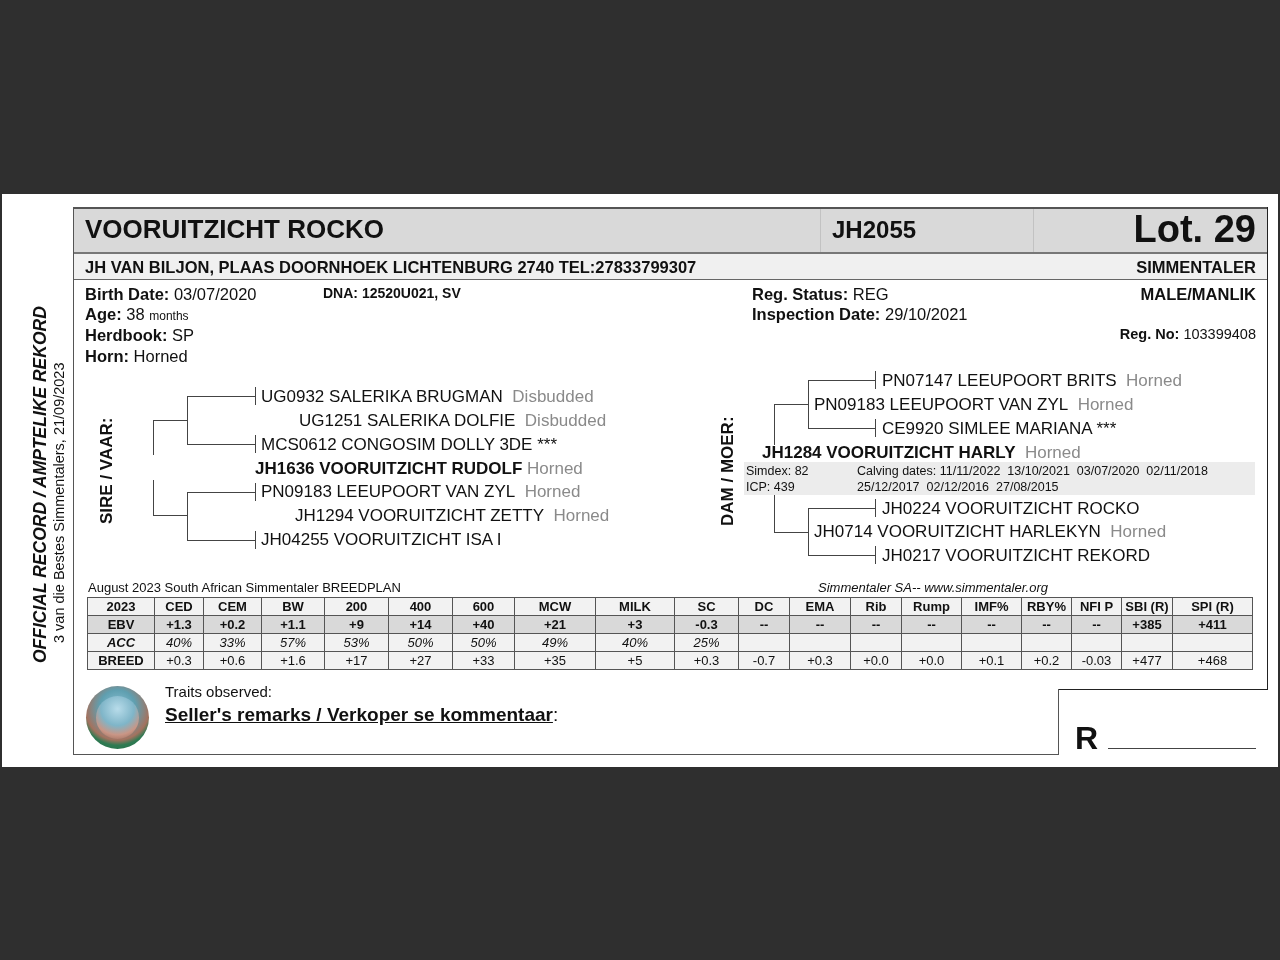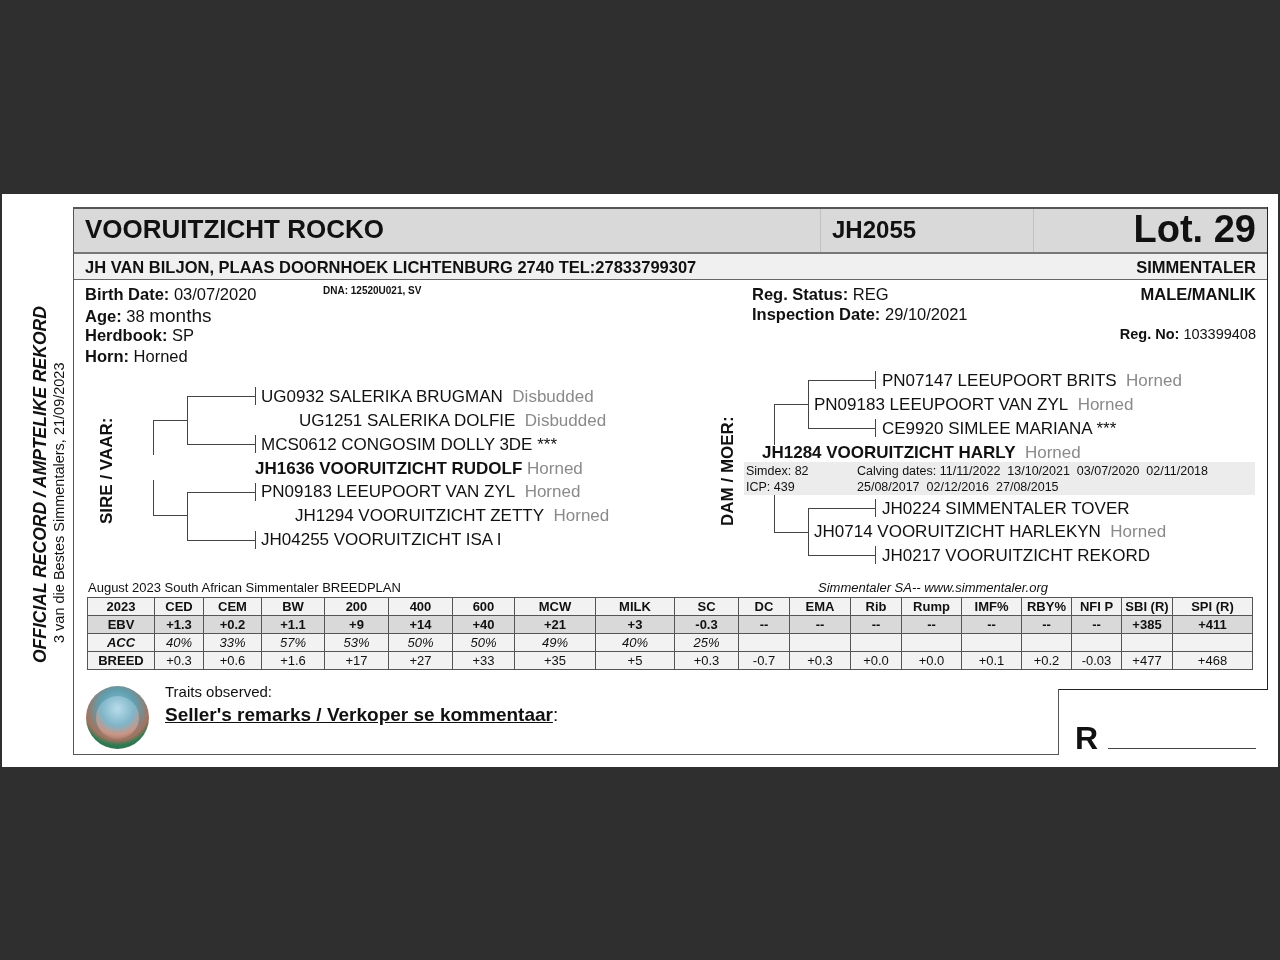--- a/index.html
+++ b/index.html
@@ -15,21 +15,21 @@
   .frame-bottom{position:absolute;left:73px;top:754px;width:986px;height:0;border-top:1.5px solid #555;}
   .title-bar{position:absolute;left:74px;top:208px;width:1193px;height:44px;background:#d9d9d9;border-bottom:2px solid #777;}
   .title-sep{position:absolute;top:208px;width:0;height:44px;border-left:1px solid #c2c2c2;}
   .sub-bar{position:absolute;left:74px;top:254px;width:1193px;height:25px;background:#f0f0f0;border-bottom:1.5px solid #666;}
   .h-name{font-size:26px;font-weight:bold;}
   .h-code{font-size:24px;font-weight:bold;}
   .h-lot{font-size:38px;font-weight:bold;}
   .sub{font-size:16.5px;font-weight:bold;}
   .info{font-size:16.5px;}
   .info b{font-weight:bold;margin-top:17px;}
-  .small{font-size:19px;}
+  .small{font-size:12px;}
   .vert{position:absolute;transform:rotate(-90deg);transform-origin:left top;white-space:nowrap;}
   .ped{font-size:17px;}
   .ped .hn{color:#8a8a8a;}
   .ped.bold{font-weight:bold;}
   .line{position:absolute;background:#444;}
   .dam-info{position:absolute;left:744px;top:462px;width:511px;height:33px;background:#ececec;font-size:12.5px;}
   
   .tbl{position:absolute;left:87px;top:597px;border-collapse:collapse;table-layout:fixed;}
   .tbl td{border:1.5px solid #555;text-align:center;font-size:13px;height:17px;padding:0;background:#f2f2f2;}
   .tbl tr.hdr td{font-weight:bold;}
@@ -72,21 +72,21 @@
 <div class="frame-top"></div>
 <div class="frame-left"></div>
 <div class="frame-right"></div>
 <div class="frame-step"></div>
 <div class="frame-step-v"></div>
 <div class="frame-bottom"></div>
 
 <div class="abs info" style="left:85px;top:285px;">
   <b>Birth Date:</b> <span>03/07/2020</span>
 </div>
-<div class="abs" style="left:323px;top:285px;font-size:10px;font-weight:bold;">DNA: 12520U021, SV</div>
+<div class="abs" style="left:323px;top:285px;font-size:14px;font-weight:bold;">DNA: 12520U021, SV</div>
 <div class="abs info" style="left:85px;top:305px;">
   <b>Age:</b> <span>38</span> <span class="small">months</span>
 </div>
 <div class="abs info" style="left:85px;top:326px;">
   <b>Herdbook:</b> <span>SP</span>
 </div>
 <div class="abs info" style="left:85px;top:347px;">
   <b>Horn:</b> <span>Horned</span>
 </div>
 
@@ -144,23 +144,23 @@
   <div class="line" style="left:875px;top:546px;width:1px;height:18px;"></div>
 </div>
 <div class="abs ped" style="left:882px;top:371px;"><span>PN07147 LEEUPOORT BRITS</span>&nbsp; <span class="hn">Horned</span></div>
 <div class="abs ped" style="left:814px;top:395px;"><span>PN09183 LEEUPOORT VAN ZYL</span>&nbsp; <span class="hn">Horned</span></div>
 <div class="abs ped" style="left:882px;top:419px;"><span>CE9920 SIMLEE MARIANA ***</span></div>
 <div class="abs ped bold" style="left:746px;top:443px;margin-left:16px;"><span>JH1284 VOORUITZICHT HARLY</span>&nbsp; <span class="hn" style="font-weight:normal;">Horned</span></div>
 <div class="dam-info">
   <div class="abs" style="left:2px;top:2px;">Simdex: 82</div>
   <div class="abs" style="left:2px;top:18px;">ICP: 439</div>
   <div class="abs" style="left:113px;top:2px;white-space:pre;">Calving dates: 11/11/2022  13/10/2021  03/07/2020  02/11/2018</div>
-  <div class="abs" style="left:113px;top:18px;white-space:pre;">25/08/2017  02/12/2016  27/08/2015</div>
-</div>
-<div class="abs ped" style="left:882px;top:499px;"><span>JH0224 SIMMENTALER TOVER</span></div>
+  <div class="abs" style="left:113px;top:18px;white-space:pre;">25/12/2017  02/12/2016  27/08/2015</div>
+</div>
+<div class="abs ped" style="left:882px;top:499px;"><span>JH0224 VOORUITZICHT ROCKO</span></div>
 <div class="abs ped" style="left:814px;top:522px;"><span>JH0714 VOORUITZICHT HARLEKYN</span>&nbsp; <span class="hn">Horned</span></div>
 <div class="abs ped" style="left:882px;top:546px;"><span>JH0217 VOORUITZICHT REKORD</span></div>
 
 <div class="abs tbl-caption" style="left:88px;top:580px;">August 2023 South African Simmentaler BREEDPLAN</div>
 <div class="abs tbl-site" style="left:818px;top:580px;">Simmentaler SA-- www.simmentaler.org</div>
 <table class="tbl" id="ebv-table">
   <colgroup id="ebv-cols">
       <col style="width: 67px;">
       <col style="width: 49px;">
       <col style="width: 58px;">

